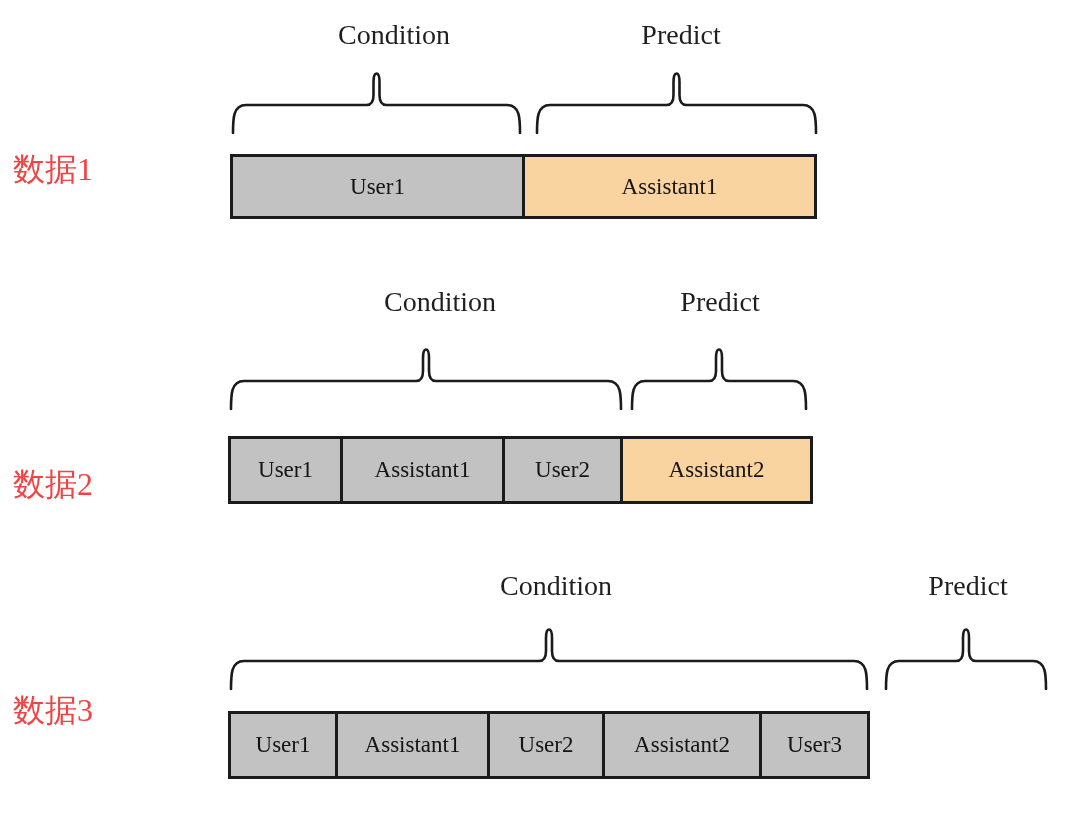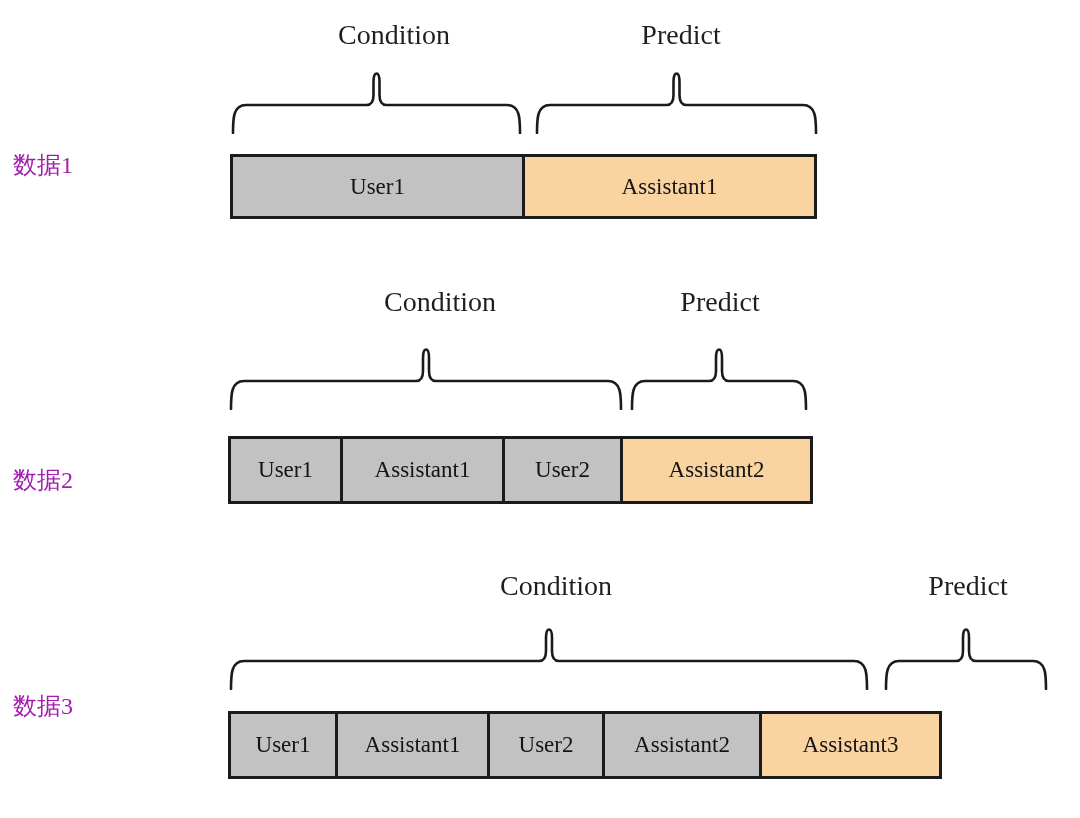--- a/index.html
+++ b/index.html
@@ -15,23 +15,23 @@
     position: absolute;
     transform: translateX(-50%);
     font-size: 28px;
     line-height: 1.1;
     color: var(--text, #1f1f1f);
     white-space: nowrap;
   }
   .rlabel {
     position: absolute;
     left: 13px;
-    font-size: 24px;
+    font-size: 32px;
     line-height: 1.05;
-    color: #a21caf;
+    color: #ef4444;
     white-space: nowrap;
   }
   .brace { position: absolute; display: block; }
   .brace path {
     fill: none;
     stroke: var(--border, #1b1b1b);
     stroke-width: 2.6;
     stroke-linecap: round;
     stroke-linejoin: round;
   }
@@ -98,17 +98,17 @@
       </svg>
     <svg class="brace" style="left:884px; top:628px" width="164" height="62" viewBox="0 0 164 62">
         <path d="M 2 61 C 2 47 2 33 15 33 L 72 33 Q 79 33 79 23 L 79 10 Q 79 1.5 82 1.5 Q 85 1.5 85 10 L 85 23 Q 85 33 92 33 L 149 33 C 162 33 162 47 162 61"></path>
       </svg>
     <div class="rlabel" style="top:694px">数据3</div>
     <div class="boxes" style="left:228px; top:711px; height:68px">
       <div class="seg cond" style="width:110px">User1</div>
       <div class="seg cond" style="width:155px">Assistant1</div>
       <div class="seg cond" style="width:118px">User2</div>
       <div class="seg cond" style="width:160px">Assistant2</div>
-      <div class="seg pred" style="width:183px">Assistant3</div>
+      <div class="seg cond" style="width:111px">User3</div>
     </div>
   </div>
 
 </div>
 
 </body></html>

